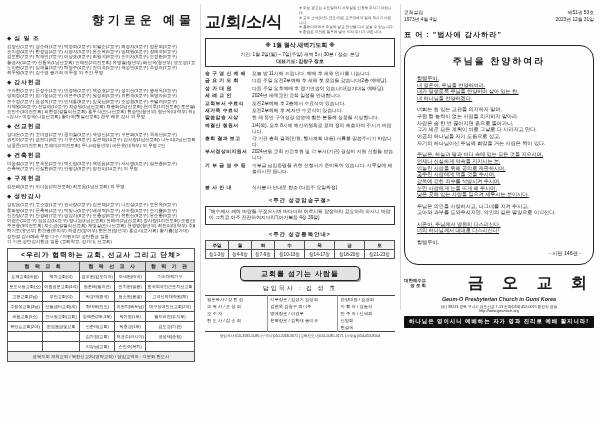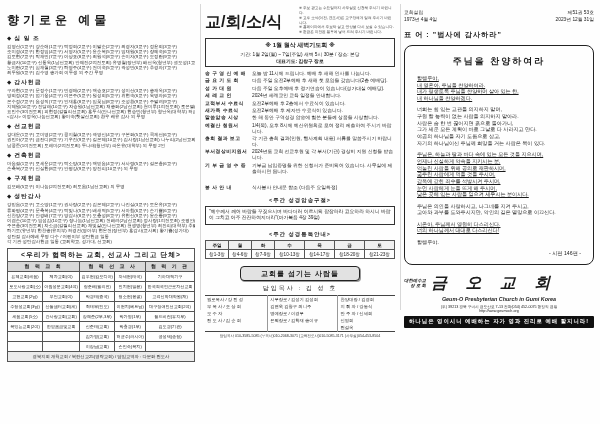--- a/index.html
+++ b/index.html
@@ -5,21 +5,21 @@
   html,body{margin:0;padding:0;background:#888;}
   #page{position:relative;width:600px;height:424px;background:#fefefe;overflow:hidden;
         font-family:"Liberation Sans","DejaVu Sans",sans-serif;color:#1b1b1b;}
   .vline{position:absolute;top:4px;height:306px;width:0;border-left:1px solid #d8d8d8;}
   
   .col{position:absolute;top:6px;}
   #col-left{left:7px;width:188px;}
   #col-mid{left:205px;width:190px;}
   #col-right{left:404px;width:190px;}
   
-  .offer-title{text-align:left;font-weight:bold;font-size:12px;letter-spacing:4px;margin:6px 0 5px;}
+  .offer-title{text-align:right;font-weight:bold;font-size:12px;letter-spacing:4px;margin:6px 0 5px;}
   .section{margin-bottom:3px;}
   .sec-head{font-size:5.8px;font-weight:bold;margin-bottom:1px;letter-spacing:1px;}
   .diamond{font-size:5.5px;margin-right:2px;}
   .nameline{font-size:4.4px;line-height:1.18;color:#2a2a2a;white-space:nowrap;overflow:hidden;}
   .partner{width:100%;border-collapse:collapse;margin-top:4px;font-size:4.1px;}
   .partner td,.partner th{border:0.5px solid #555;padding:1px 1px;text-align:center;white-space:nowrap;overflow:hidden;}
   .pt-title{font-size:6.8px;font-weight:bold;letter-spacing:1px;background:#fff;}
   .pt-head{background:#d9d9d9;font-weight:bold;font-size:5px;letter-spacing:2px;}
   .pt-foot{background:#ececec;font-size:4.3px;}
   .partner td{height:7px;}
@@ -44,27 +44,27 @@
                 box-shadow:1px 1px 0 #9a9a9a;text-align:center;font-weight:bold;font-size:7px;padding:1.5px 0;letter-spacing:1px;}
   .pastor-line{text-align:center;font-size:6px;letter-spacing:2px;margin:2px 0 2px;}
   .staff{width:100%;border-collapse:collapse;border-top:1px solid #444;border-bottom:1px solid #444;font-size:4.3px;}
   .staff td{padding:1px 2px;white-space:nowrap;overflow:hidden;border-left:0.5px solid #999;}
   .staff td:first-child{border-left:none;}
   .phones{font-size:3.6px;text-align:center;color:#333;margin-top:1.5px;}
   
   .masthead{display:flex;justify-content:space-between;font-size:4.8px;line-height:1.45;margin-top:4px;}
   .masthead .right{text-align:right;}
   .motto{font-size:7.2px;font-weight:bold;margin:6px 0 5px;letter-spacing:1px;}
-  .poem-box{border:1.4px solid #222;border-radius:8px;padding:9px 12px 7px;}
+  .poem-box{border:1.4px solid #222;border-radius:14px;padding:9px 12px 7px;}
   .poem-title{text-align:center;font-size:9px;font-weight:bold;letter-spacing:2px;margin-bottom:7px;}
   .stanza{font-size:5.1px;line-height:1.32;white-space:pre-line;margin:0 0 4.5px;}
   .stanza.u{text-decoration:underline;text-underline-offset:1px;}
   .poem-source{text-align:right;font-size:5.2px;margin-top:2px;}
   .church-block{margin-top:8px;text-align:center;}
-  .logo-line{display:flex;justify-content:flex-start;align-items:center;font-style:italic;}
+  .logo-line{display:flex;justify-content:space-between;align-items:center;}
   .denom{font-size:4.4px;font-weight:bold;line-height:1.25;text-align:right;margin-right:5px;}
   .church-name{font-size:16px;font-weight:900;letter-spacing:7px;}
   .church-eng{font-size:5.4px;font-weight:bold;font-style:italic;margin-top:2px;}
   .church-addr{font-size:3.7px;margin-top:2px;color:#222;}
   .church-web{font-size:3.7px;color:#222;}
   .verse-bar{background:#101010;color:#fff;font-size:5.4px;font-weight:bold;text-align:center;
              padding:2.5px 0;margin-top:3px;letter-spacing:1px;border-radius:1px;}
 </style>
 </head>
 <body>

